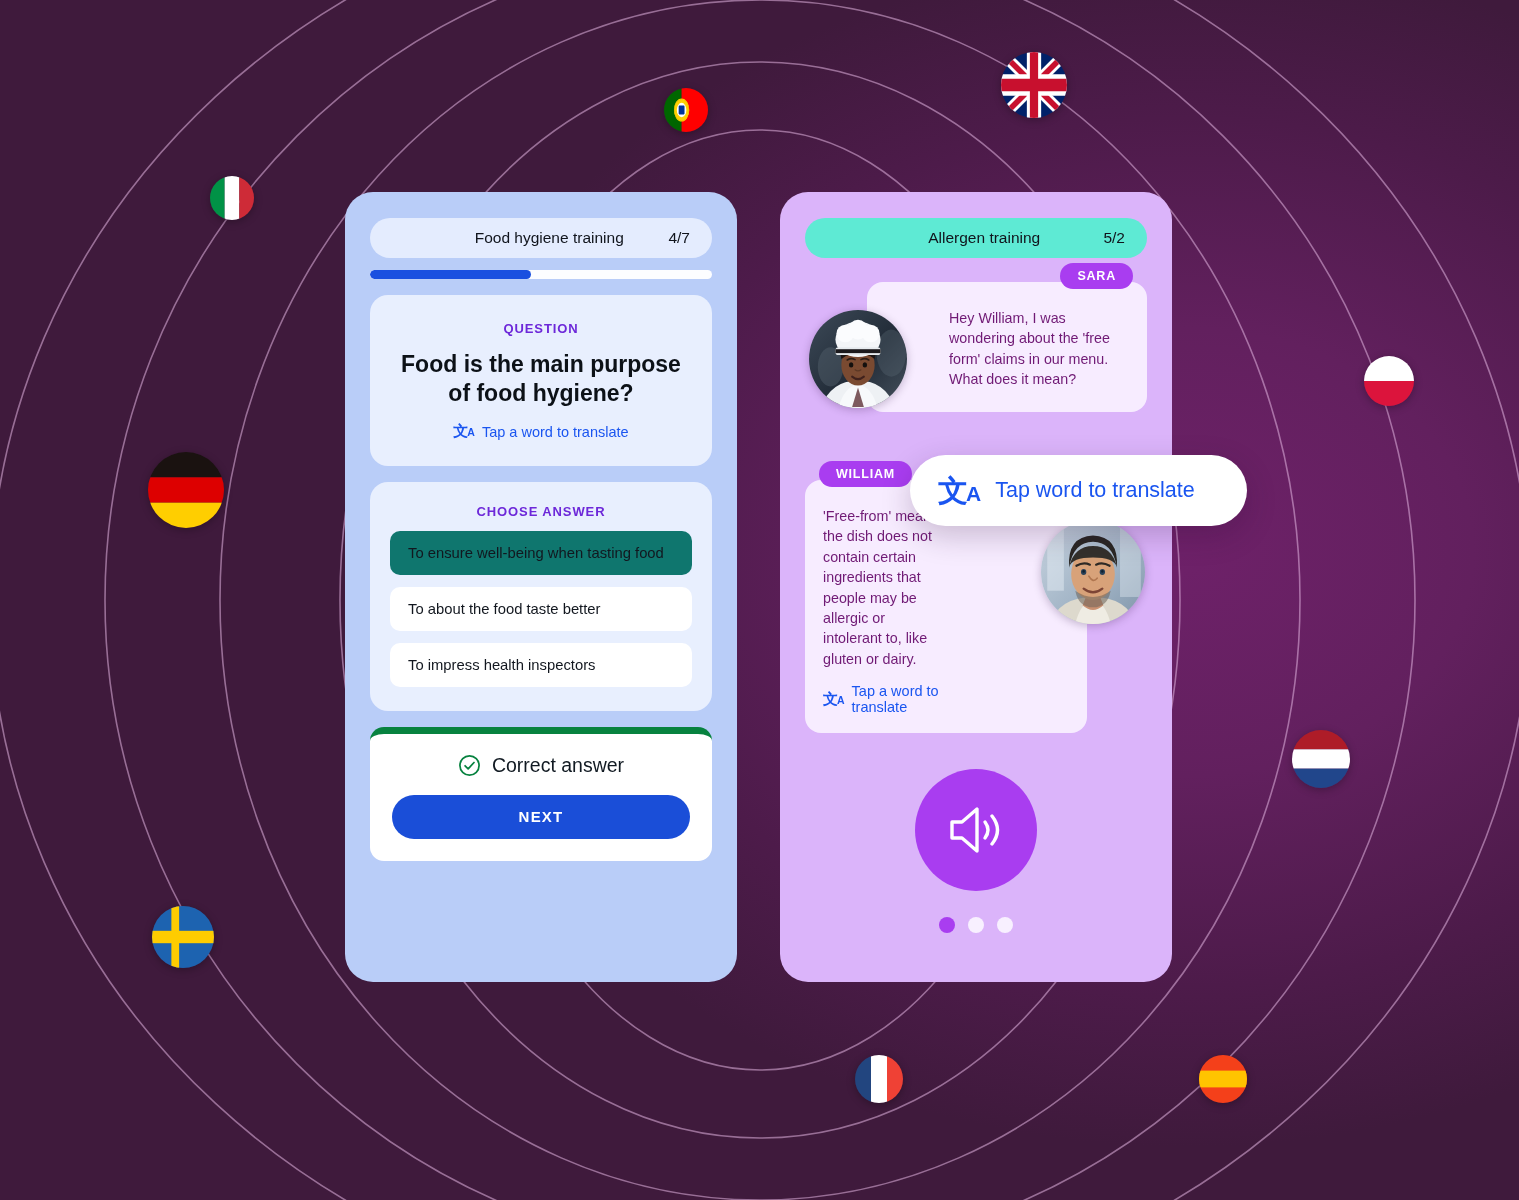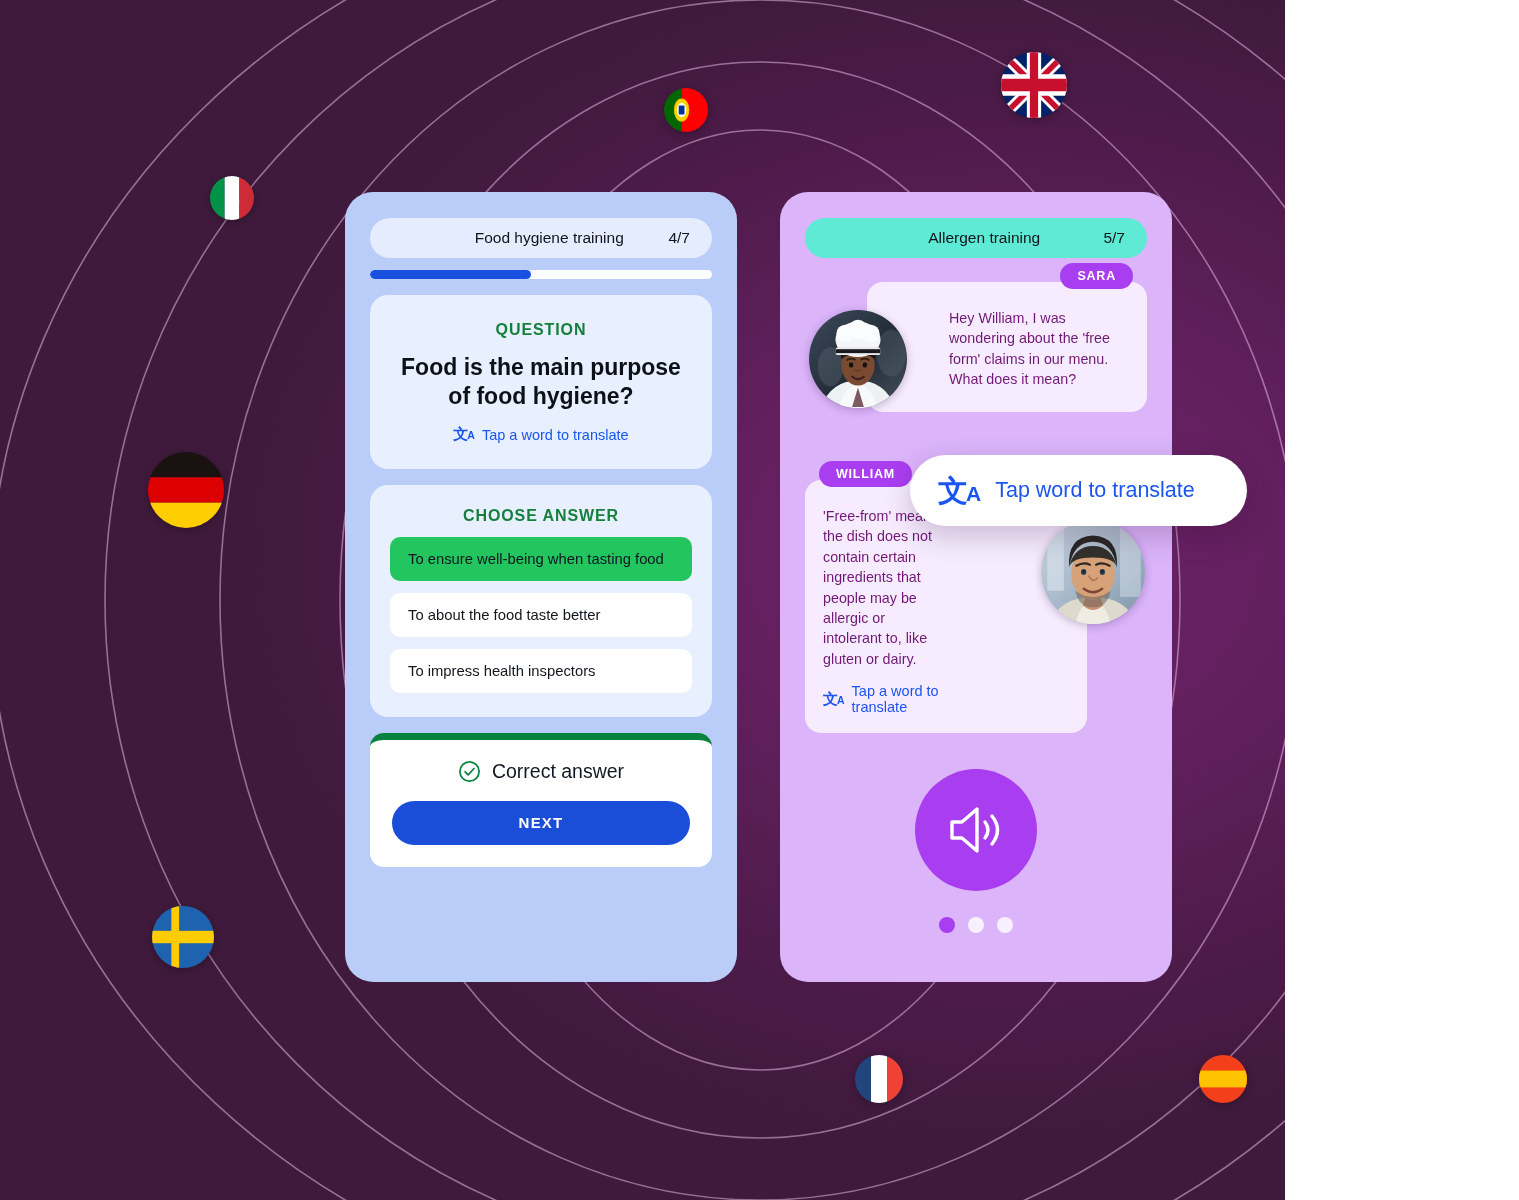--- a/index.html
+++ b/index.html
@@ -3,21 +3,21 @@
 <meta charset="utf-8">
 <style>
   * { box-sizing: border-box; margin: 0; padding: 0; }
   html, body {
     width: 1519px; height: 1200px;
     overflow: hidden;
     font-family: "Liberation Sans", sans-serif;
   }
   #stage {
     position: relative;
-    width: 1285px; height: 1200px;
+    width: 1519px; height: 1200px;
     background:
       radial-gradient(ellipse 900px 700px at 78% 46%, #6e2169 0%, #62205e 32%, #4d1b4a 62%, #3f1a3c 85%),
       linear-gradient(135deg, #3f1a3c 0%, #4a1c46 40%, #3c1839 100%);
     overflow: hidden;
   }
 
   
   #orbits {
     position: absolute; inset: 0;
     width: 1519px; height: 1200px;
@@ -74,21 +74,21 @@
   .progress-fill { height: 100%; border-radius: 5px; background: #1a50e0; }
 
   
   .card {
     margin-top: 16px;
     background: #e8effe;
     border-radius: 18px;
   }
   #question-card { padding: 26px 20px 26px; text-align: center; }
   .eyebrow {
-    color: #15803d; font-size: 16px; letter-spacing: .9px; font-weight: 600;
+    color: #6d28d9; font-size: 13px; letter-spacing: .9px; font-weight: 600;
   }
   .q-text {
     margin-top: 14px;
     font-size: 23px; line-height: 1.25; font-weight: 700; color: #0c1117;
   }
   .translate-link {
     margin-top: 16px;
     display: flex; align-items: center; justify-content: center; gap: 7px;
     color: #1a55f0; font-size: 14.5px; font-weight: 500;
   }
@@ -100,21 +100,21 @@
   #answers-card { padding: 22px 20px 24px; text-align: center; }
   .answer {
     margin-top: 12px;
     min-height: 44px;
     border-radius: 10px;
     display: flex; align-items: center;
     padding: 0 18px;
     font-size: 14.8px; color: #12171f;
     text-align: left;
   }
-  .answer.correct { background: #22c55e; }
+  .answer.correct { background: #0f766e; }
   .answer.plain   { background: #ffffff; }
   #answers-card .eyebrow { margin-bottom: 4px; }
 
   
   #result-card {
     margin-top: 16px;
     background: #ffffff;
     border-radius: 14px;
     border-top: 7px solid #07823f;
     padding: 20px 22px 22px;
@@ -321,21 +321,21 @@
       <div class="next-btn">
         <span>NEXT</span>
       </div>
     </div>
   </div>
 
   <div class="phone" id="phone-right">
 
     <div class="pill-header" id="header-right">
       <span class="title">Allergen training</span>
-      <span class="count">5/7</span>
+      <span class="count">5/2</span>
     </div>
 
     <div class="chat-wrap">
       <div class="name-badge" id="badge-sara">SARA</div>
       <div class="bubble" id="bubble-sara">
         <div class="msg-text">Hey William, I was wondering about the 'free  form' claims in our menu. What does it mean?</div>
       </div>
       <div class="avatar" id="avatar-sara">
         <svg viewBox="0 0 100 100" width="100%" height="100%">
           <defs>

